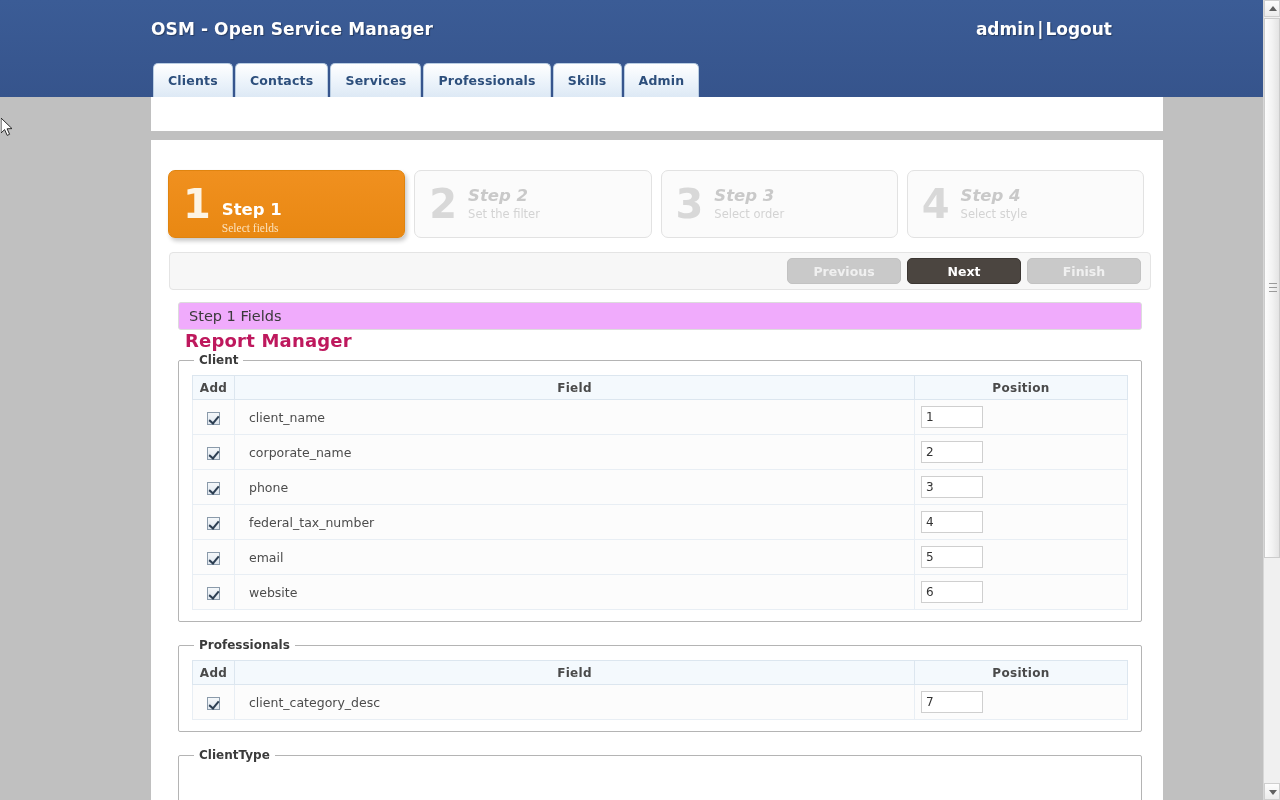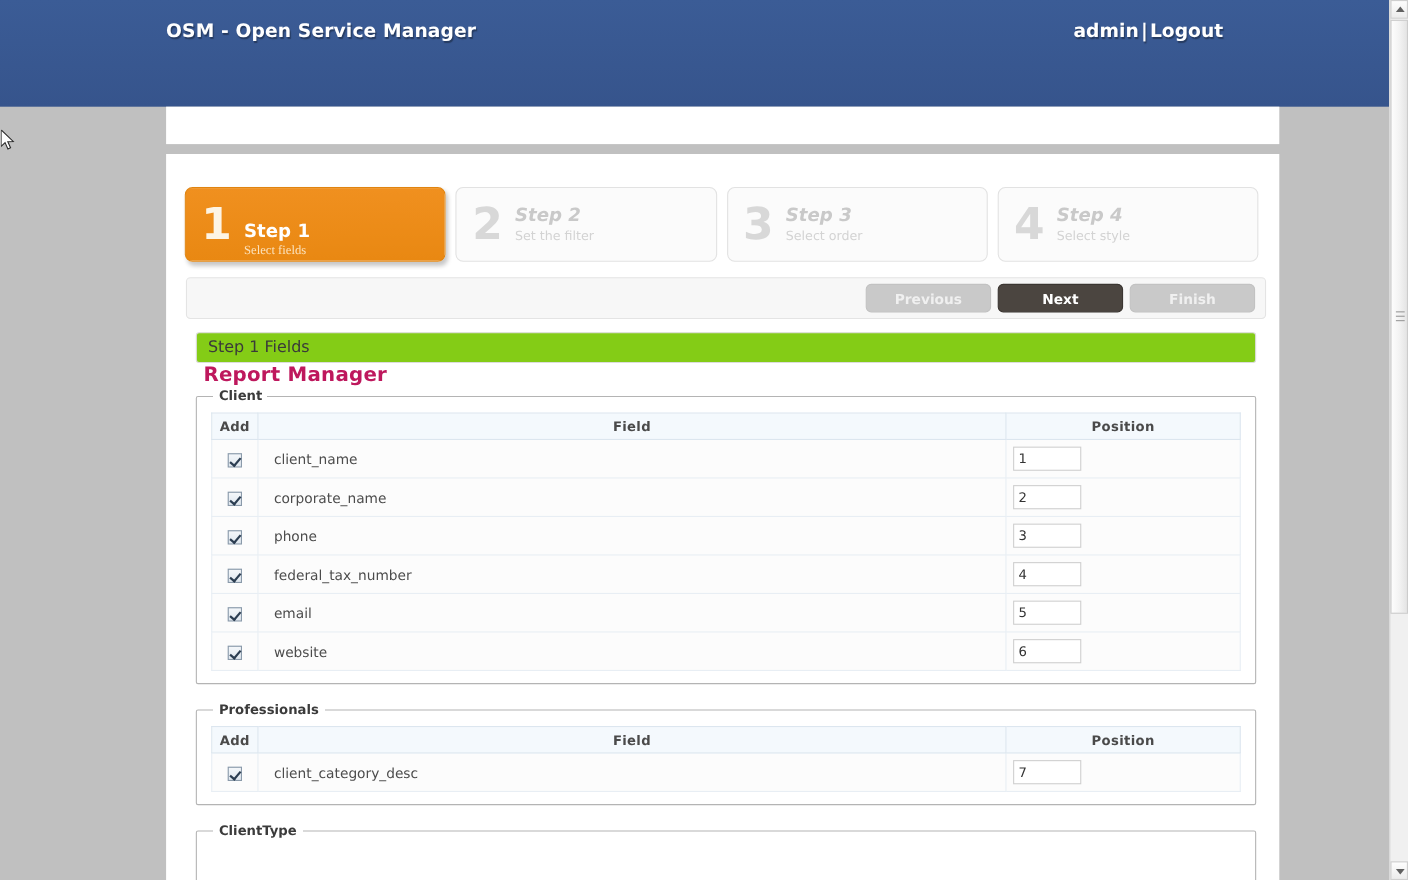--- a/index.html
+++ b/index.html
@@ -181,21 +181,21 @@
     background: #4b4540;
     color: #ffffff;
     border-color: #3b3632;
   }
 
   
   #fields-head {
     position: absolute;
     left: 27px; top: 162px;
     width: 964px; height: 28px;
-    background: #84cc16;
+    background: #f0abfc;
     border: 1px solid #dcdcdc;
     border-radius: 3px;
     display: flex;
     align-items: center;
     padding-left: 10px;
     font-size: 14.5px;
     color: #3a3a3a;
   }
   #page-title {
     position: absolute;
@@ -341,20 +341,40 @@
 </head>
 <body>
 
 <div id="viewport">
 
   <div id="banner">
     <div id="banner-title">OSM - Open Service Manager</div>
     <div id="user-box">
       <span>admin</span><span class="sep">|</span><a href="#">Logout</a>
     </div>
+    <div id="nav">
+        <div class="nav-tab">
+          <span>Clients</span>
+        </div>
+        <div class="nav-tab">
+          <span>Contacts</span>
+        </div>
+        <div class="nav-tab">
+          <span>Services</span>
+        </div>
+        <div class="nav-tab">
+          <span>Professionals</span>
+        </div>
+        <div class="nav-tab">
+          <span>Skills</span>
+        </div>
+        <div class="nav-tab">
+          <span>Admin</span>
+        </div>
+      </div>
   </div>
 
   <div id="top-strip"></div>
 
   <div id="content">
 
     <div id="steps">
         <div class="step active">
           <div class="step-num">1</div>
           <div class="step-texts">

